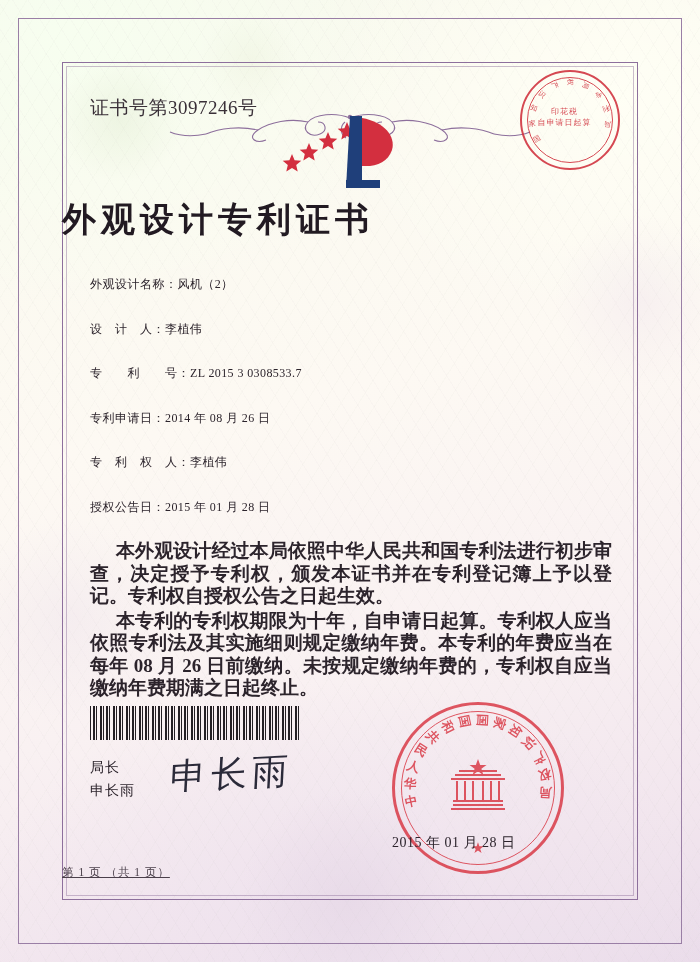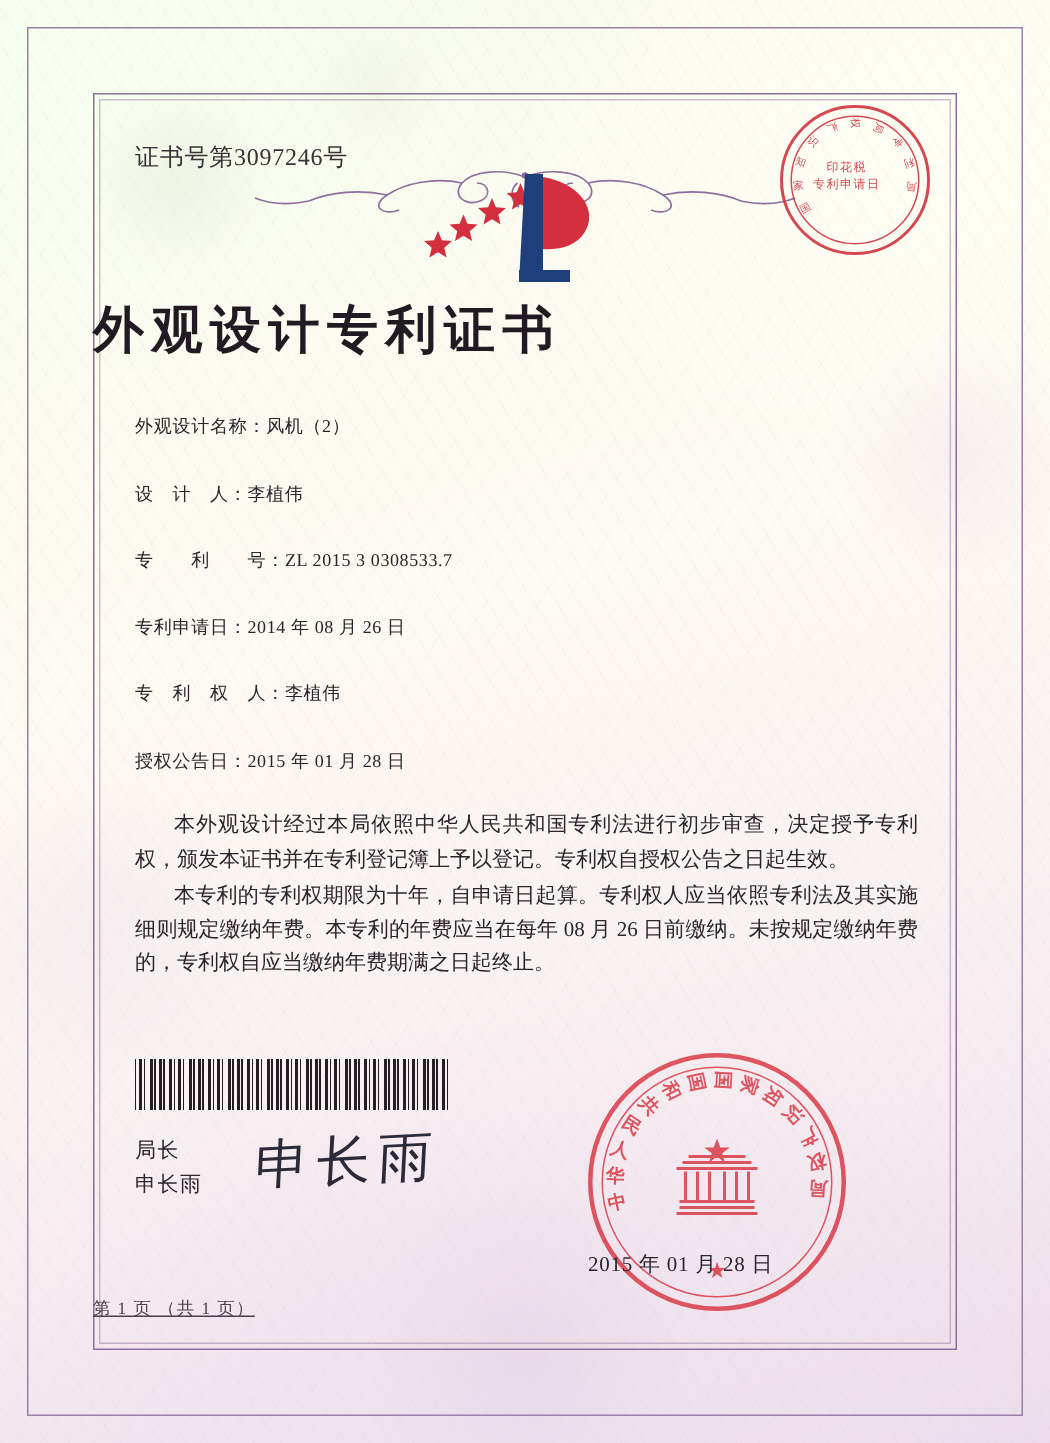--- a/index.html
+++ b/index.html
@@ -78,21 +78,21 @@
   
   .content {
     position: absolute;
     left: 62px; top: 62px; right: 62px; bottom: 62px;
   }
 
   .cert-no {
     position: absolute;
     left: 28px;
     top: 33px;
-    font-size: 16px;
+    font-size: 19px;
     color: #3a3038;
     letter-spacing: 0.5px;
     white-space: nowrap;
   }
 
   
   .logo {
     position: absolute;
     left: 50%;
     top: 48px;
@@ -176,24 +176,25 @@
   .field-value {
     letter-spacing: 0.4px;
   }
 
   
   .body-text {
     position: absolute;
     left: 28px;
     right: 26px;
     top: 478px;
-    font-size: 14px;
+    font-size: 19px;
     line-height: 22.5px;
     color: #2c242c;
     text-align: justify;
+    font-weight: bold;
   }
   .body-text p {
     margin: 0 0 2px 0;
     text-indent: 26px;
   }
 
   
   .barcode {
     position: absolute;
     left: 28px;
@@ -336,21 +337,21 @@
           <span style="font-size: 7px; transform: rotate(-48deg) translate(0px, -38px) rotate(90deg) translate(-50%, -50%); transform-origin: 0px 0px;">识</span>
           <span style="font-size: 7px; transform: rotate(-24deg) translate(0px, -38px) rotate(90deg) translate(-50%, -50%); transform-origin: 0px 0px;">产</span>
           <span style="font-size: 7px; transform: rotate(0deg) translate(0px, -38px) rotate(90deg) translate(-50%, -50%); transform-origin: 0px 0px;">权</span>
           <span style="font-size: 7px; transform: rotate(24deg) translate(0px, -38px) rotate(90deg) translate(-50%, -50%); transform-origin: 0px 0px;">局</span>
           <span style="font-size: 7px; transform: rotate(48deg) translate(0px, -38px) rotate(90deg) translate(-50%, -50%); transform-origin: 0px 0px;">专</span>
           <span style="font-size: 7px; transform: rotate(72deg) translate(0px, -38px) rotate(90deg) translate(-50%, -50%); transform-origin: 0px 0px;">利</span>
           <span style="font-size: 7px; transform: rotate(96deg) translate(0px, -38px) rotate(90deg) translate(-50%, -50%); transform-origin: 0px 0px;">局</span>
         </div>
       <div class="mid">
         <div>印花税</div>
-        <div>专利申请日</div>
+        <div>自申请日起算</div>
       </div>
     </div>
 
     <svg class="logo" viewBox="0 0 140 82">
 
       <g fill="#d32f3f">
         <polygon points="12,44 14.6,50.2 21.3,50.7 16.2,55.1 17.7,61.6 12,58.1 6.3,61.6 7.8,55.1 2.7,50.7 9.4,50.2"></polygon>
         <polygon points="29,33 31.6,39.2 38.3,39.7 33.2,44.1 34.7,50.6 29,47.1 23.3,50.6 24.8,44.1 19.7,39.7 26.4,39.2"></polygon>
         <polygon points="48,22 50.6,28.2 57.3,28.7 52.2,33.1 53.7,39.6 48,36.1 42.3,39.6 43.8,33.1 38.7,28.7 45.4,28.2"></polygon>
         <polygon points="67,12 69.6,18.2 76.3,18.7 71.2,23.1 72.7,29.6 67,26.1 61.3,29.6 62.8,23.1 57.7,18.7 64.4,18.2"></polygon>

